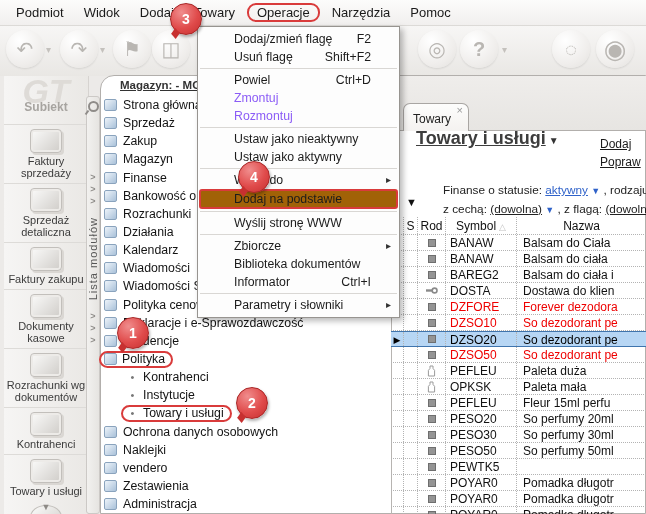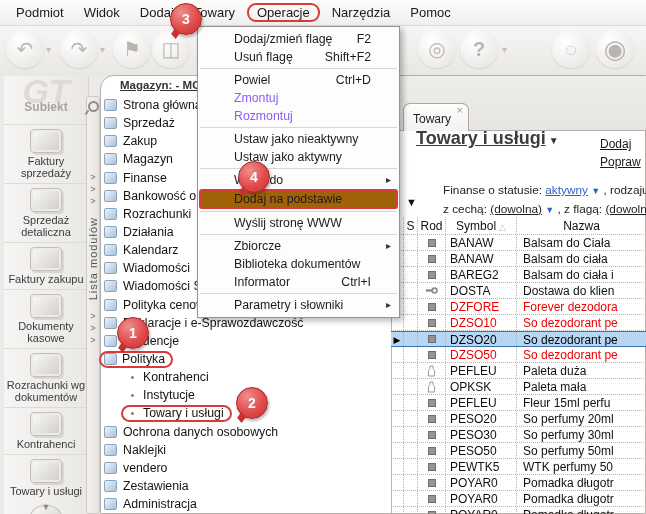--- a/index.html
+++ b/index.html
@@ -485,21 +485,20 @@
         <span class="gcell c-sym">PESO50</span>
         <span class="gcell c-naz">So perfumy 50ml</span>
       </div>
       <div class="grow">
         <span class="gcell c-gut"></span>
         <span class="gcell c-s"></span>
         <span class="gcell c-rod">
           <span class="rod-sq"></span>
         </span>
         <span class="gcell c-sym">PEWTK5</span>
-        <span class="gcell c-naz">WTK perfumy 50</span>
       </div>
       <div class="grow">
         <span class="gcell c-gut"></span>
         <span class="gcell c-s"></span>
         <span class="gcell c-rod">
           <span class="rod-sq"></span>
         </span>
         <span class="gcell c-sym">POYAR0</span>
         <span class="gcell c-naz">Pomadka długotr</span>
       </div>

